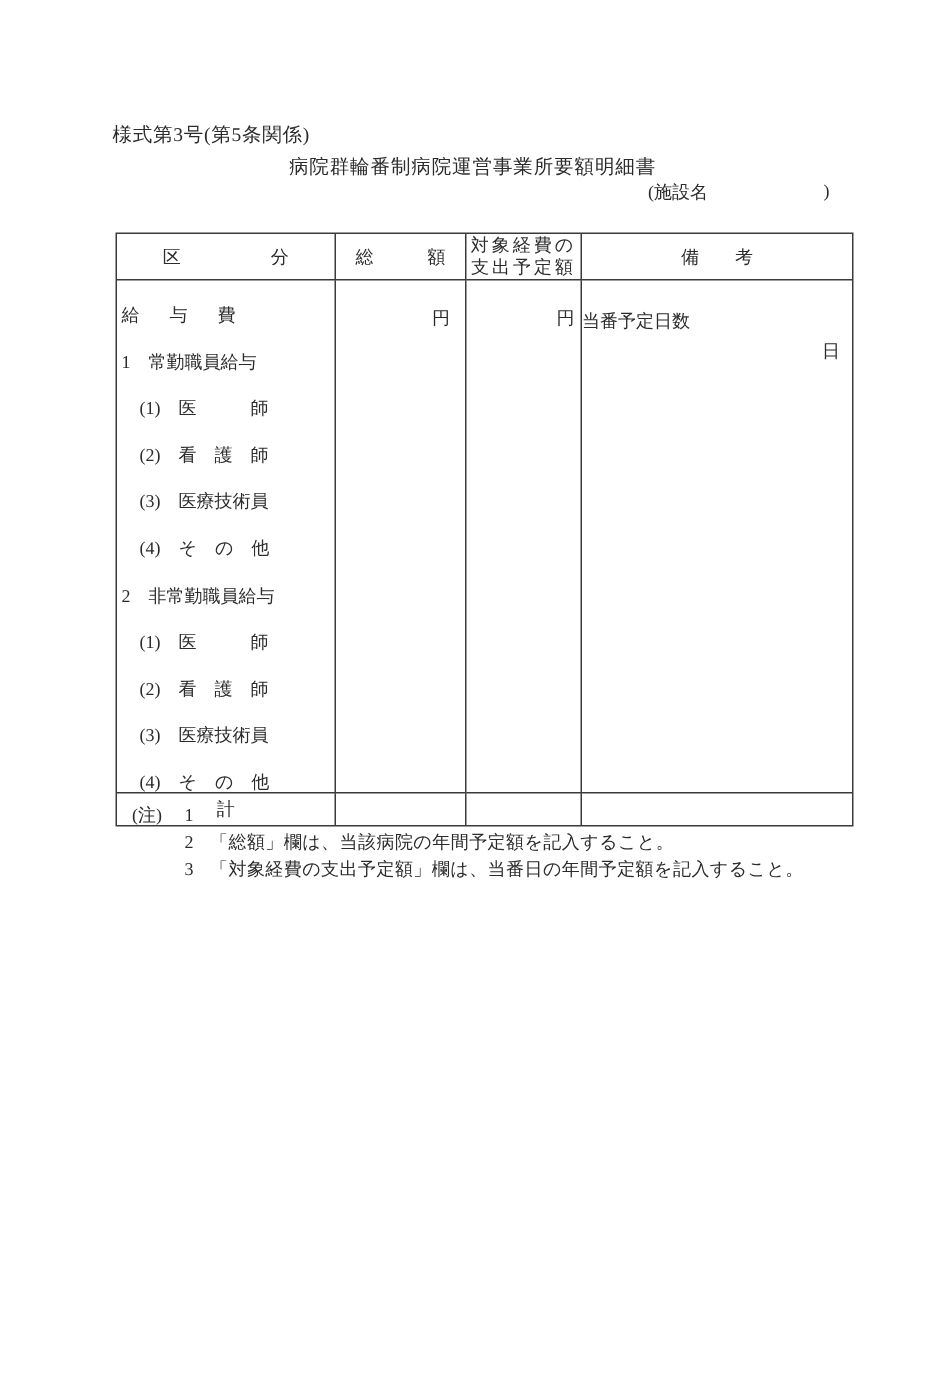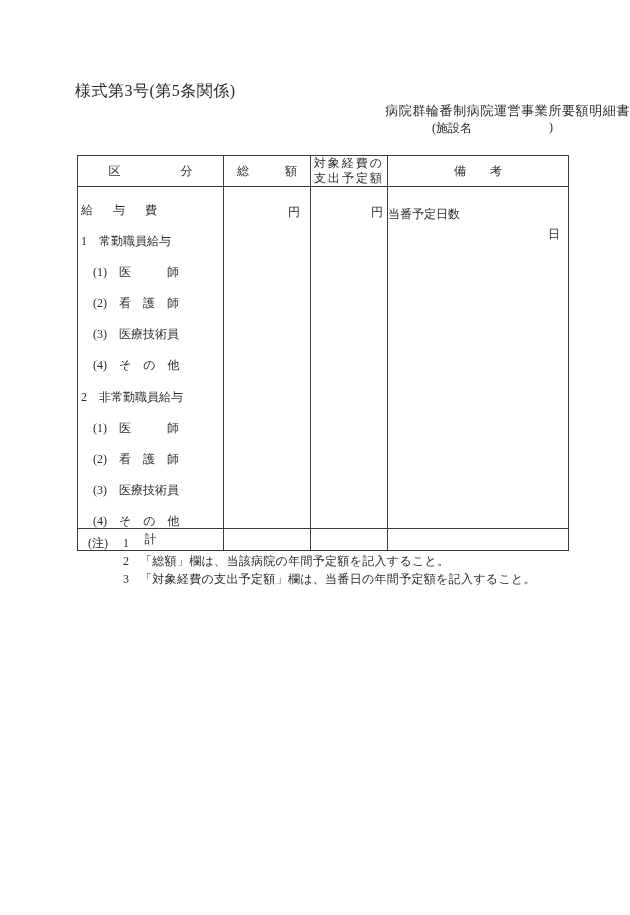--- a/index.html
+++ b/index.html
@@ -12,25 +12,25 @@
     width:630px;
     height:915px;
     margin:0 auto;
     background:var(--background,#ffffff);
     color:var(--text,#2b2b2b);
     font-size:12px;
     overflow:hidden;
   }
   .form-number{
     position:absolute; left:75px; top:81px;
-    font-size:16px; letter-spacing:0.5px; white-space:pre;
+    font-size:13px; letter-spacing:0.5px; white-space:pre;
   }
   .doc-title{
     position:absolute; left:0; top:102px; width:630px;
-    text-align:right; font-size:13px; letter-spacing:0.6px; white-space:pre;
+    text-align:center; font-size:13px; letter-spacing:0.6px; white-space:pre;
   }
   .facility{
     position:absolute; left:432px; top:120px; width:121px;
     display:flex; justify-content:space-between; font-size:12px; white-space:pre;
   }
   
   .tbl{
     position:absolute; left:77px; top:155px;
     width:490px; height:394px;
     border:1px solid var(--border,#3b3b3b);

